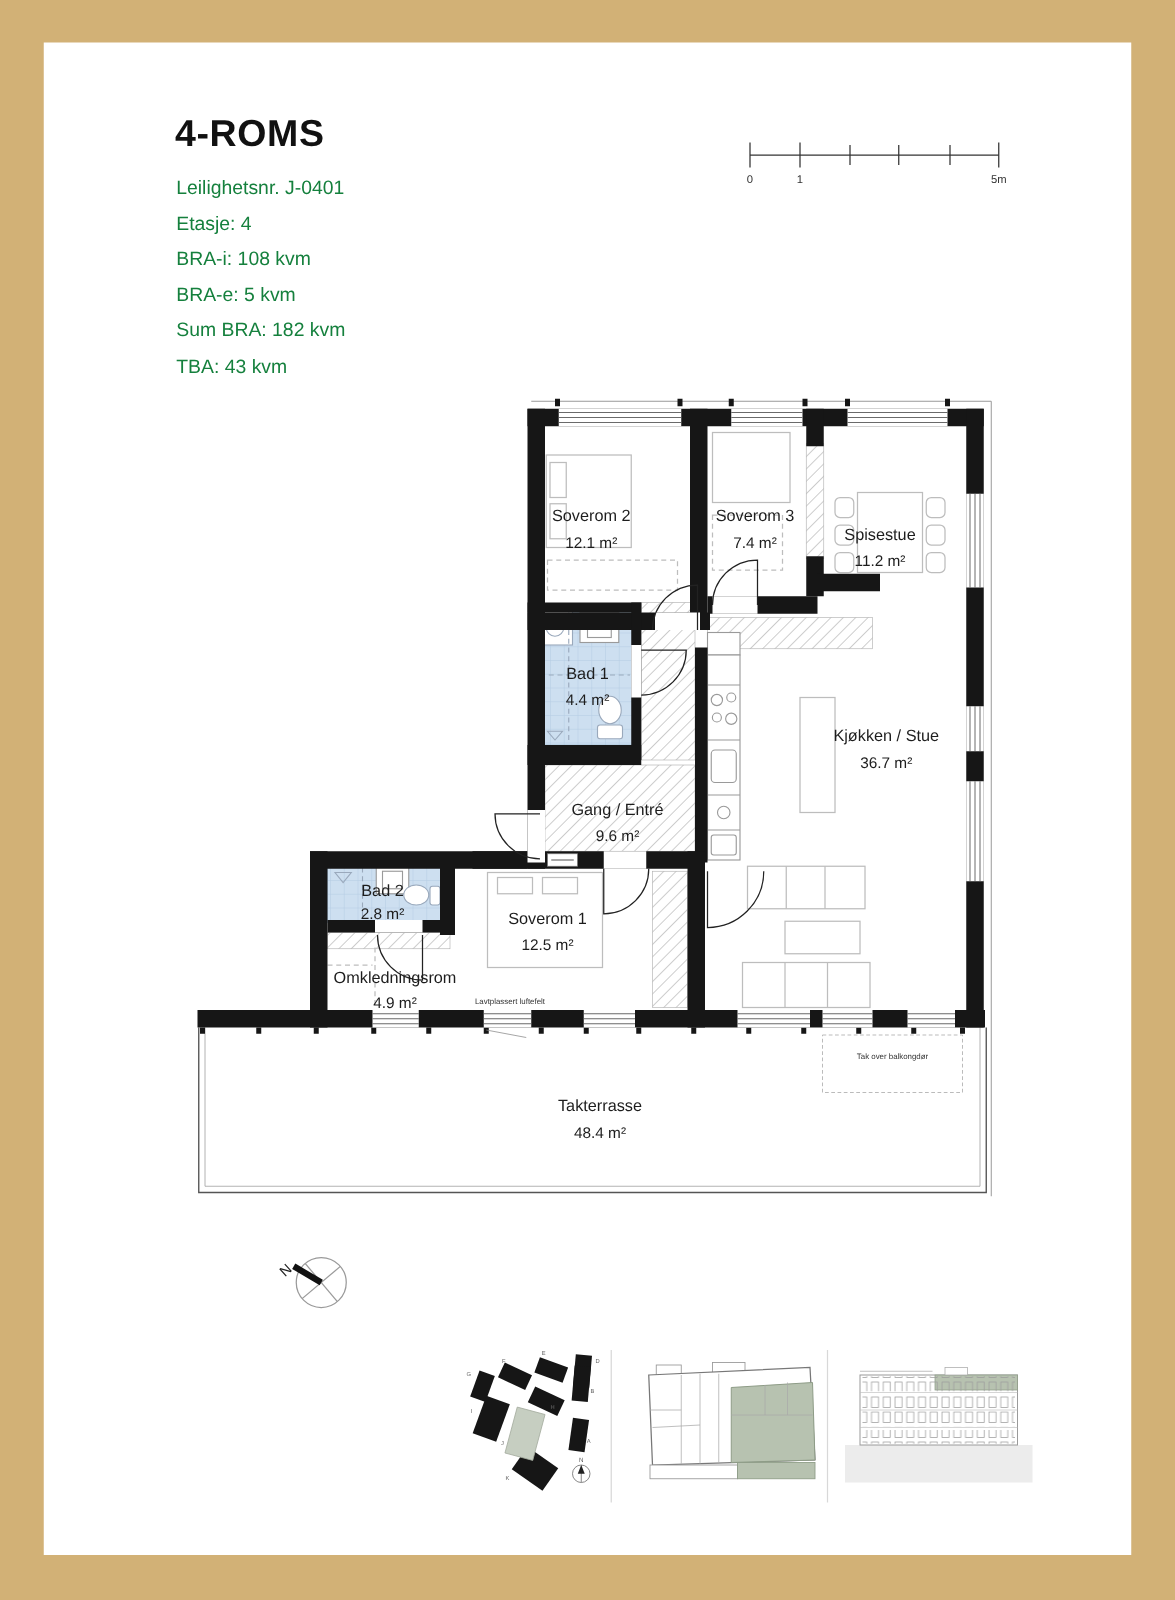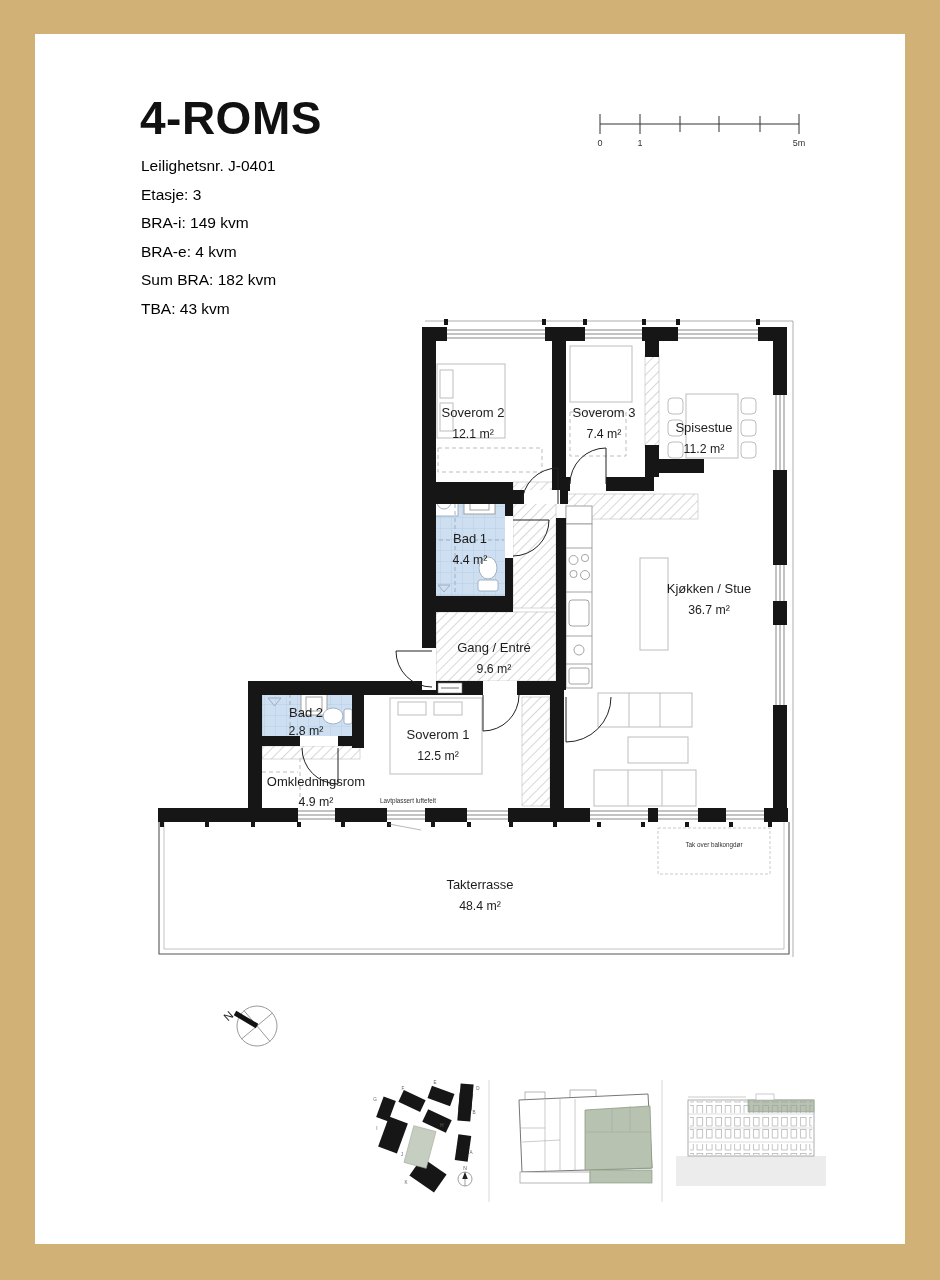--- a/index.html
+++ b/index.html
@@ -9,25 +9,25 @@
     font-family:"Liberation Sans",sans-serif;
     position:relative;
     -webkit-font-smoothing:antialiased;
   }
   .sheet{
     position:absolute;left:35px;top:34px;right:35px;bottom:36px;
     background:#ffffff;
   }
   .page-title{
     position:absolute;left:105px;top:57px;margin:0;
-    font-size:46px;font-weight:800;letter-spacing:.5px;color:#111;
+    font-size:30px;font-weight:800;letter-spacing:.5px;color:#111;
   }
   .details{
-    position:absolute;left:106px;top:118px;
-    font-size:15.5px;color:#000000;line-height:28.6px;
+    position:absolute;left:106px;top:103px;
+    font-size:15.5px;color:#15803d;line-height:28.6px;
   }
   svg{position:absolute;left:0;top:0;}
   .plan-svg{left:-35px;top:-34px;} 
   text{font-family:"Liberation Sans",sans-serif;fill:#1d1d1d;}
   .room-name{font-size:13px;}
   .room-area{font-size:12.3px;}
   .tiny-note{font-size:6.3px;fill:#333;}
   .scale-label{font-size:9px;fill:#333;}
   .site-letter{font-size:4.6px;fill:#666;}
   .north-letter{font-size:11.5px;fill:#222;}
@@ -35,23 +35,23 @@
 </style>
 </head>
 <body>
 
 <div class="sheet">
 
   <h1 class="page-title">4-ROMS</h1>
 
   <div class="details">
     <div>Leilighetsnr. J-0401</div>
-    <div>Etasje: 3</div>
-    <div>BRA-i: 149 kvm</div>
-    <div>BRA-e: 4 kvm</div>
+    <div>Etasje: 4</div>
+    <div>BRA-i: 108 kvm</div>
+    <div>BRA-e: 5 kvm</div>
     <div>Sum BRA: 182 kvm</div>
     <div>TBA: 43 kvm</div>
   </div>
 
   <svg class="plan-svg" width="940" height="1280" viewBox="0 0 940 1280">
     <defs>
       <pattern id="hatch" width="7" height="7" patternUnits="userSpaceOnUse" patternTransform="rotate(45)">
         <line x1="0" y1="0" x2="0" y2="7" stroke="#9a9a9a" stroke-width="0.8"></line>
       </pattern>
       <pattern id="bathgrid" width="11" height="11" patternUnits="userSpaceOnUse">

